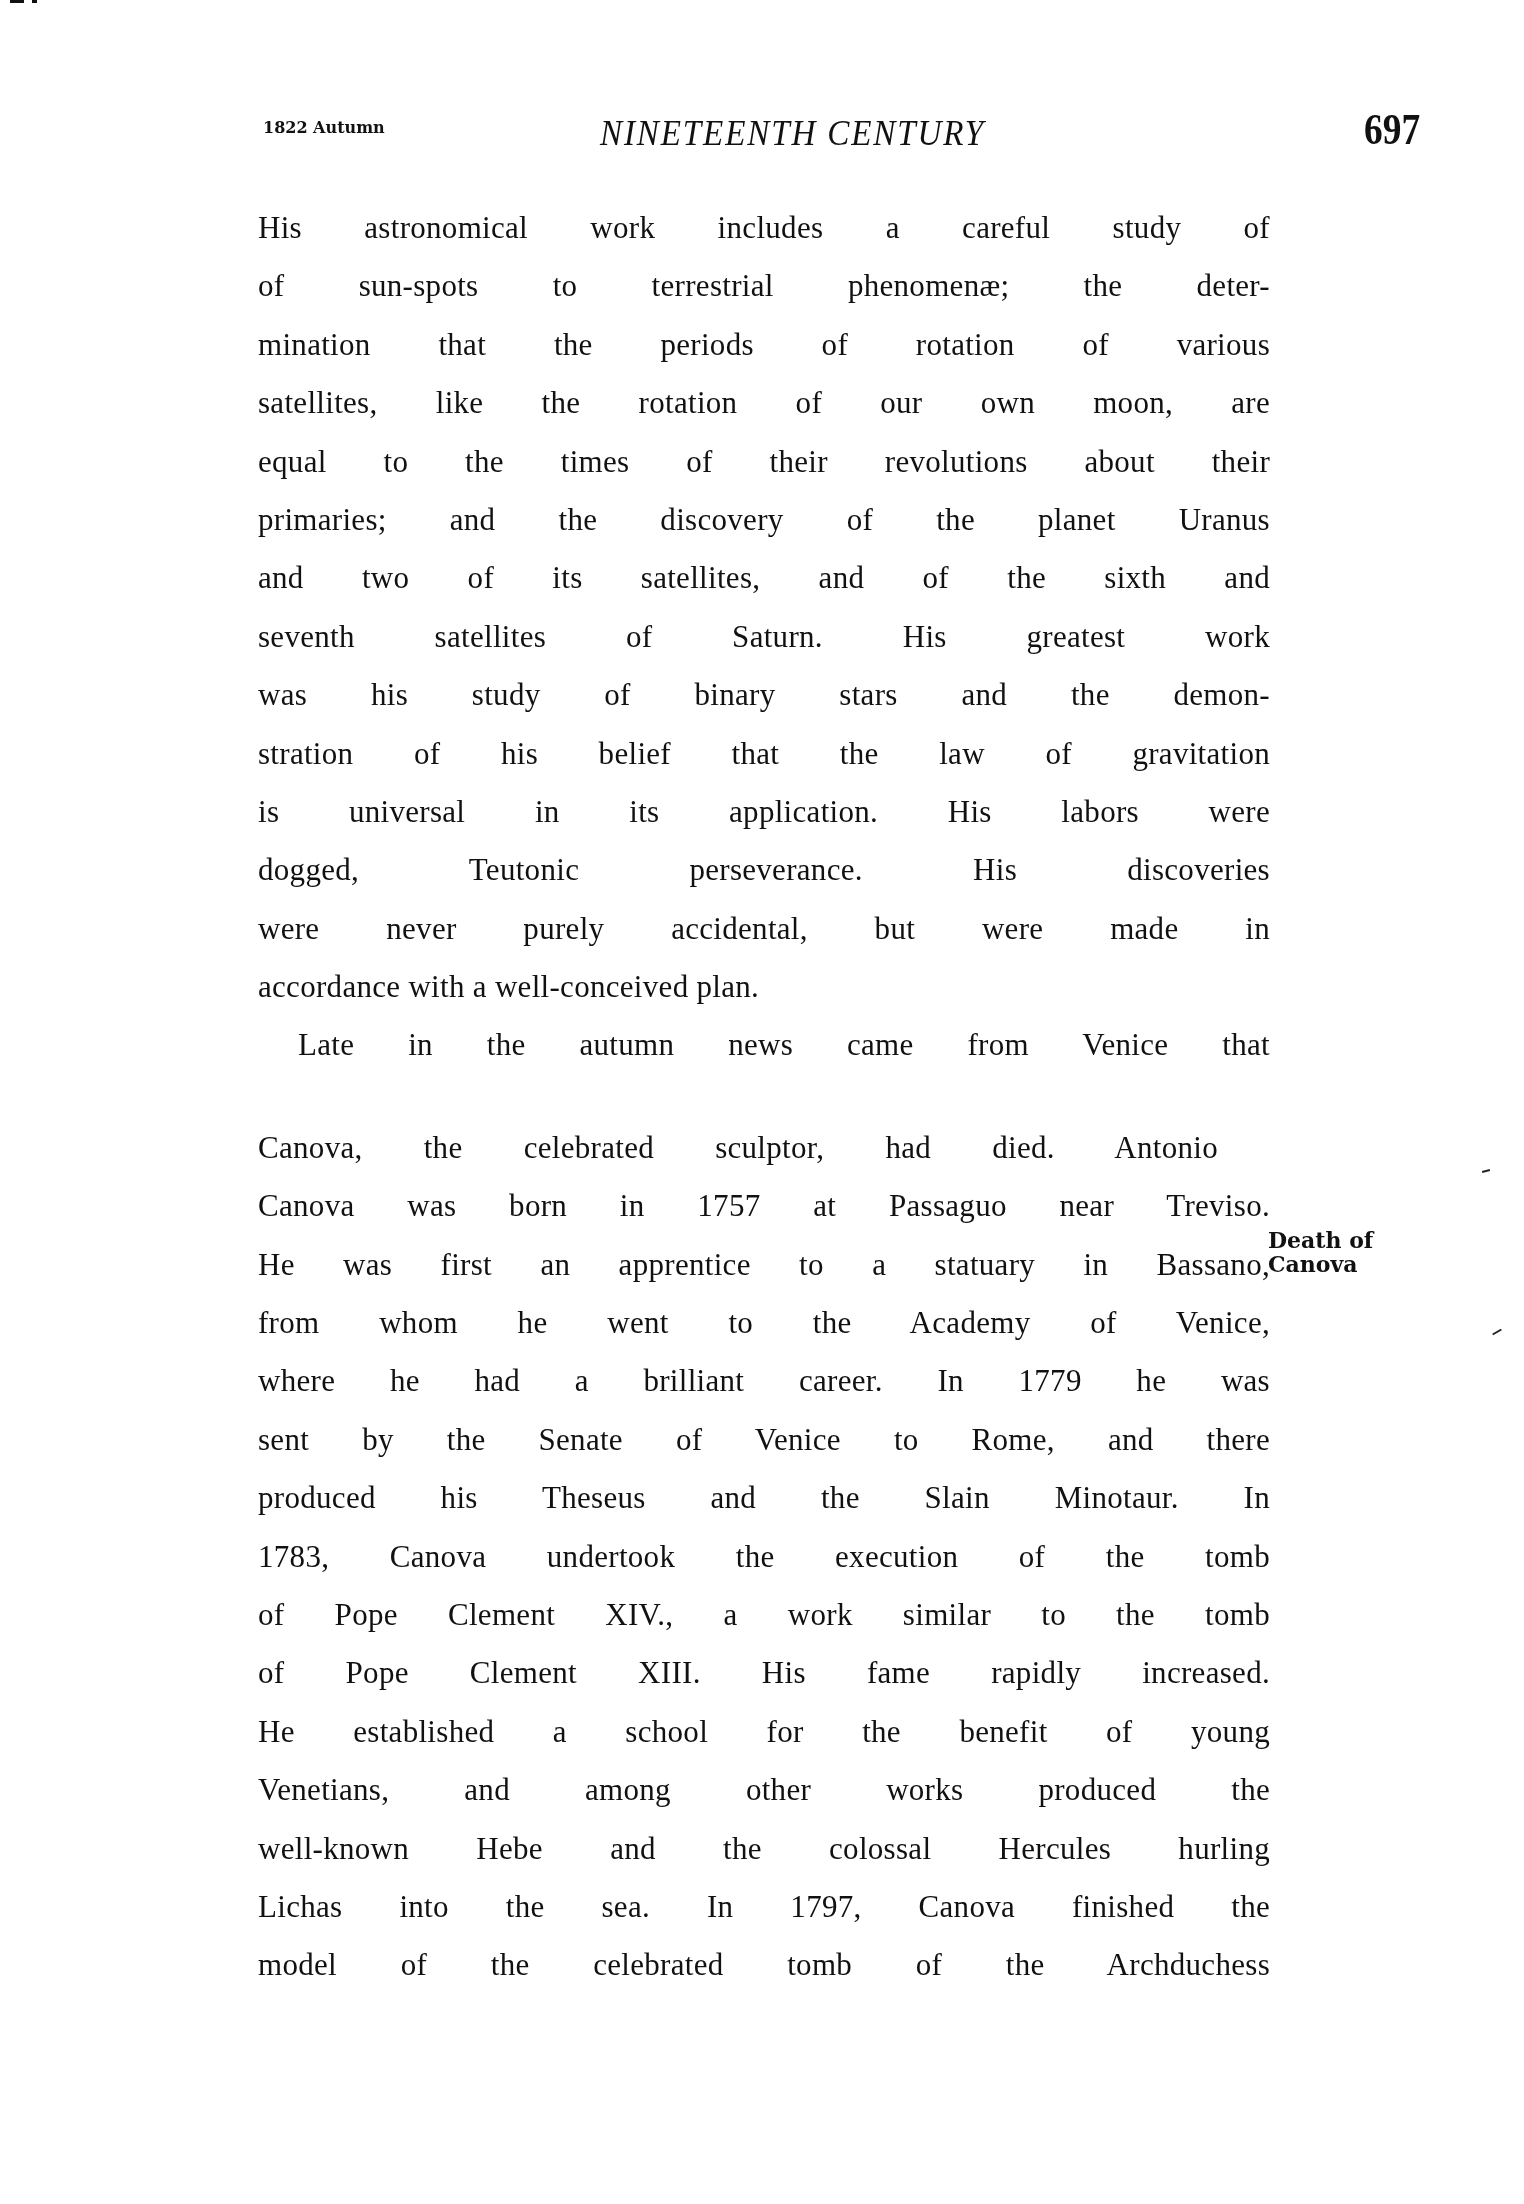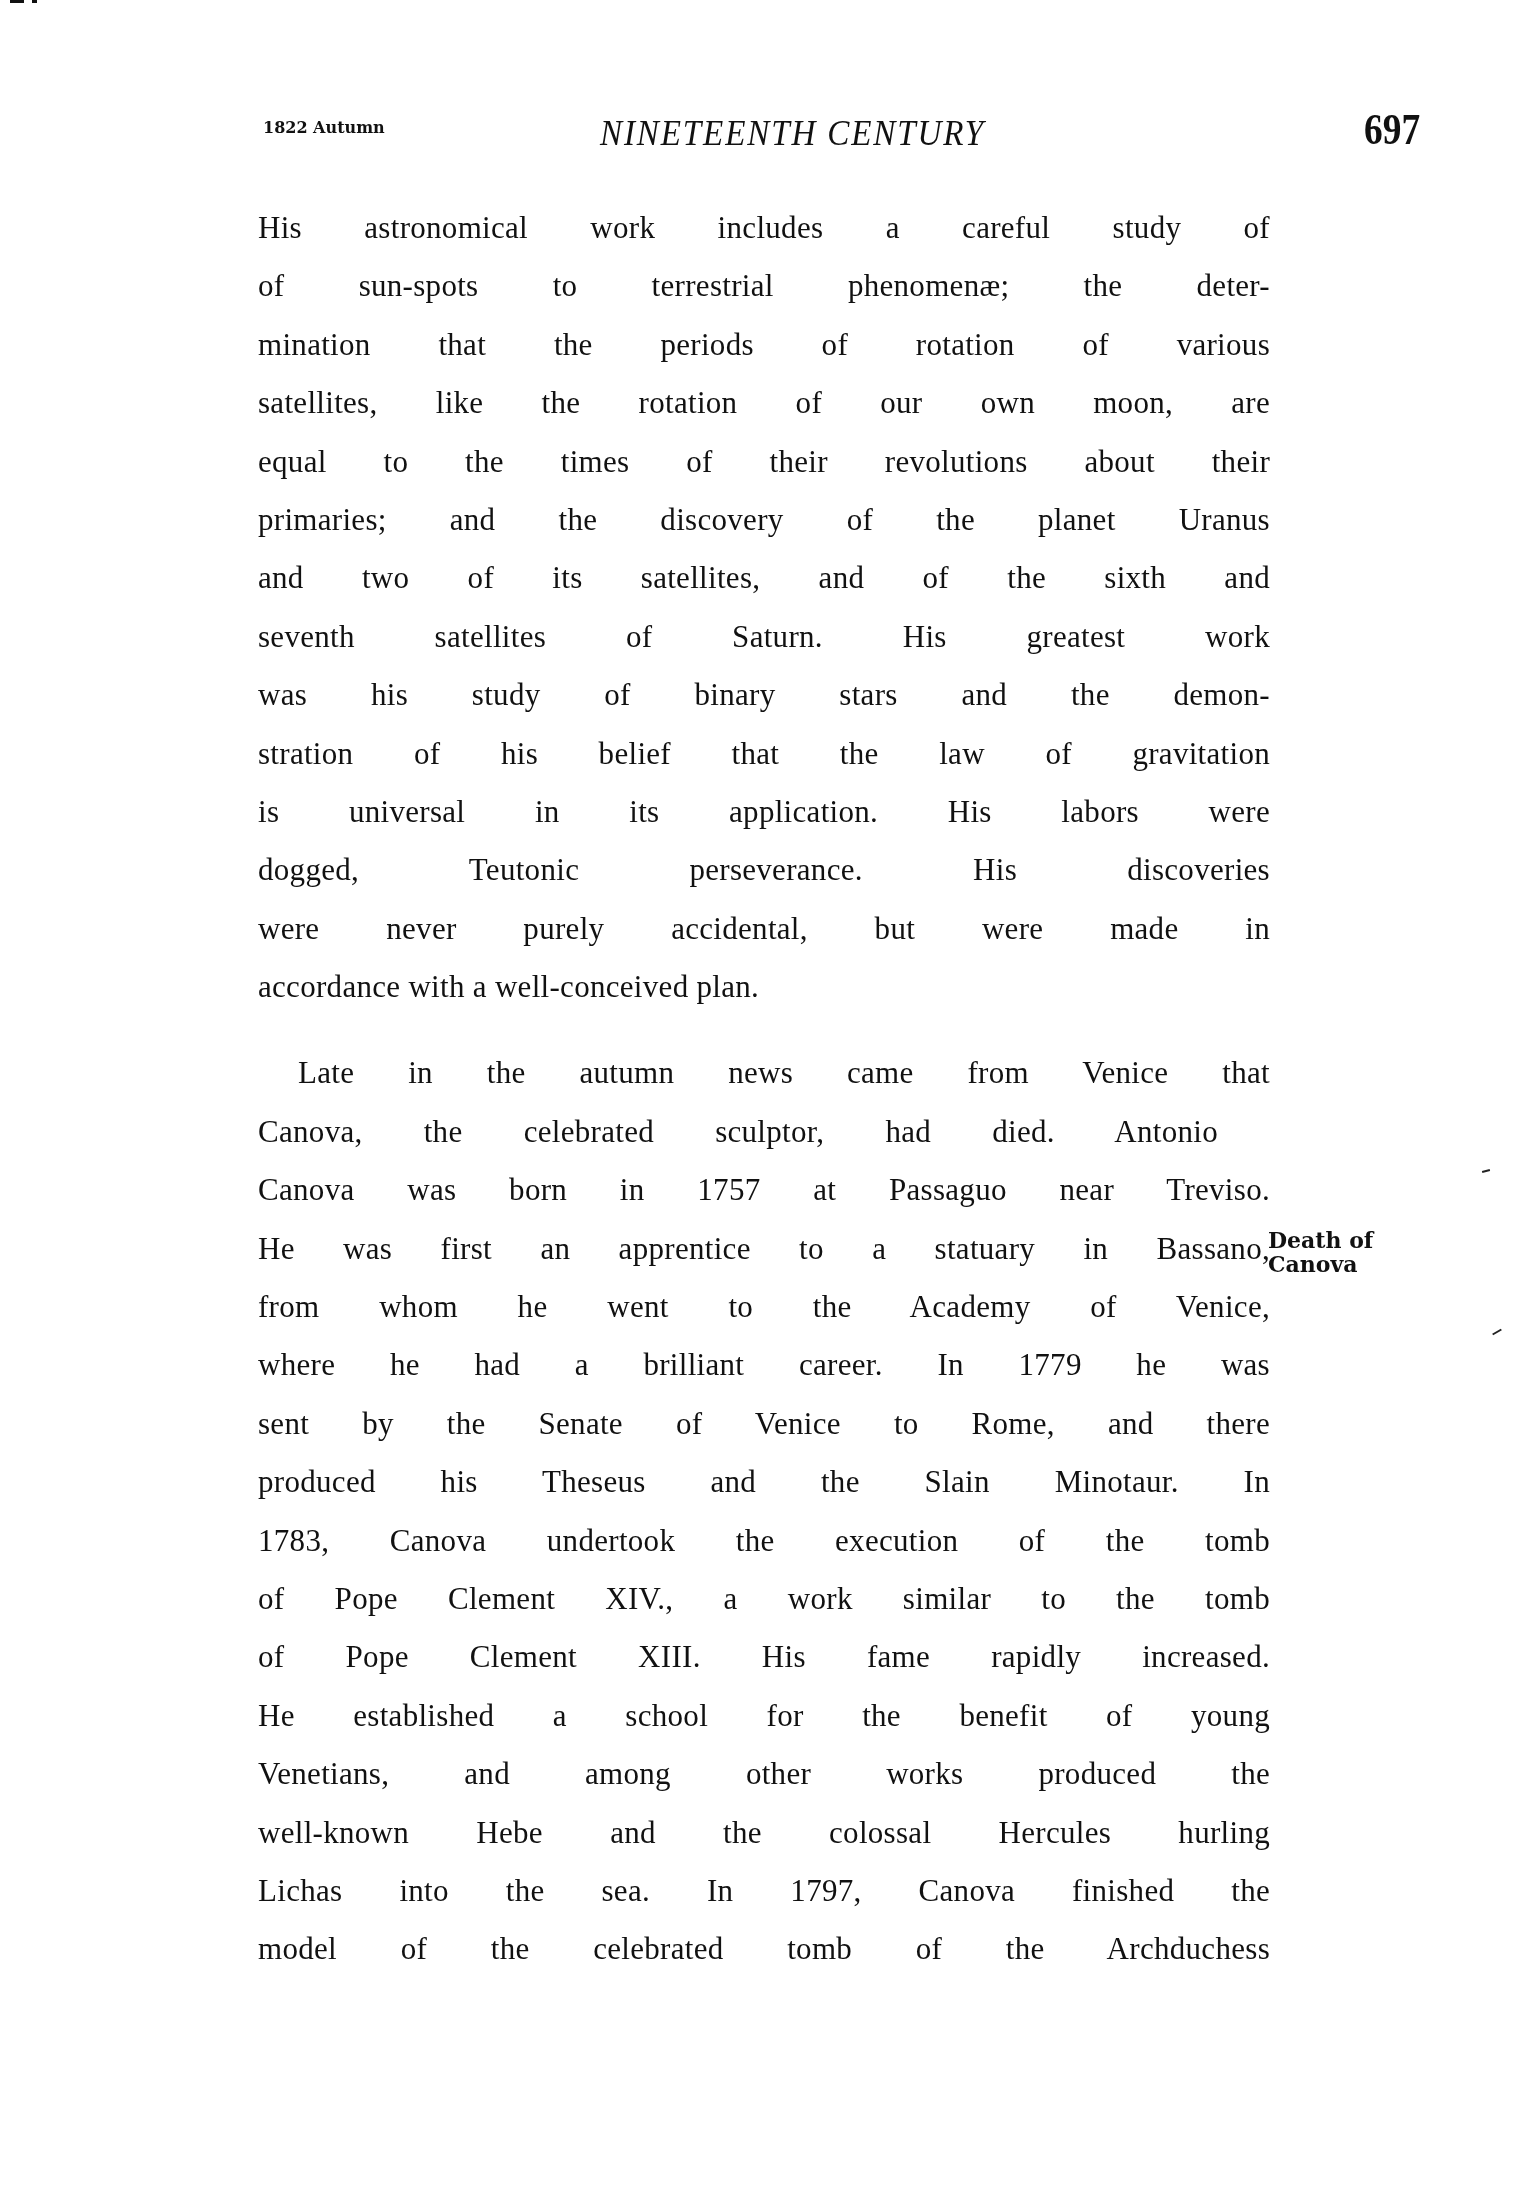--- a/index.html
+++ b/index.html
@@ -82,21 +82,20 @@
       white-space: nowrap;
       text-align: justify;
       text-align-last: justify;
       letter-spacing: 0.3px;
     }
     .line.last {
       text-align-last: left;
     }
     .line.indent {
       padding-left: 40px;
-      margin-top: 28px;
     }
     .margin-note {
       position: absolute;
       left: 1268px;
       top: 1228px;
       font-family: "DejaVu Serif", serif;
       font-weight: bold;
       font-size: 22px;
       line-height: 24px;
       white-space: nowrap;
@@ -134,21 +133,21 @@
     <div class="line">seventh satellites of Saturn. His greatest work</div>
     <div class="line">was his study of binary stars and the demon-</div>
     <div class="line">stration of his belief that the law of gravitation</div>
     <div class="line">is universal in its application. His labors were</div>
     <div class="line">dogged, Teutonic perseverance. His discoveries</div>
     <div class="line">were never purely accidental, but were made in</div>
     <div class="line last">accordance with a well-conceived plan.</div>
   </section>
   <section>
     <div class="line indent">Late in the autumn news came from Venice that</div>
-    <div class="line" style="width:960px;">Canova, the celebrated sculptor, had died. Antonio</div>
+    <div class="line" style="width:960px;margin-top:44px;">Canova, the celebrated sculptor, had died. Antonio</div>
     <div class="line">Canova was born in 1757 at Passaguo near Treviso.</div>
     <div class="line">He was first an apprentice to a statuary in Bassano,</div>
     <div class="line">from whom he went to the Academy of Venice,</div>
     <div class="line">where he had a brilliant career. In 1779 he was</div>
     <div class="line">sent by the Senate of Venice to Rome, and there</div>
     <div class="line">produced his Theseus and the Slain Minotaur. In</div>
     <div class="line">1783, Canova undertook the execution of the tomb</div>
     <div class="line">of Pope Clement XIV., a work similar to the tomb</div>
     <div class="line">of Pope Clement XIII. His fame rapidly increased.</div>
     <div class="line">He established a school for the benefit of young</div>

